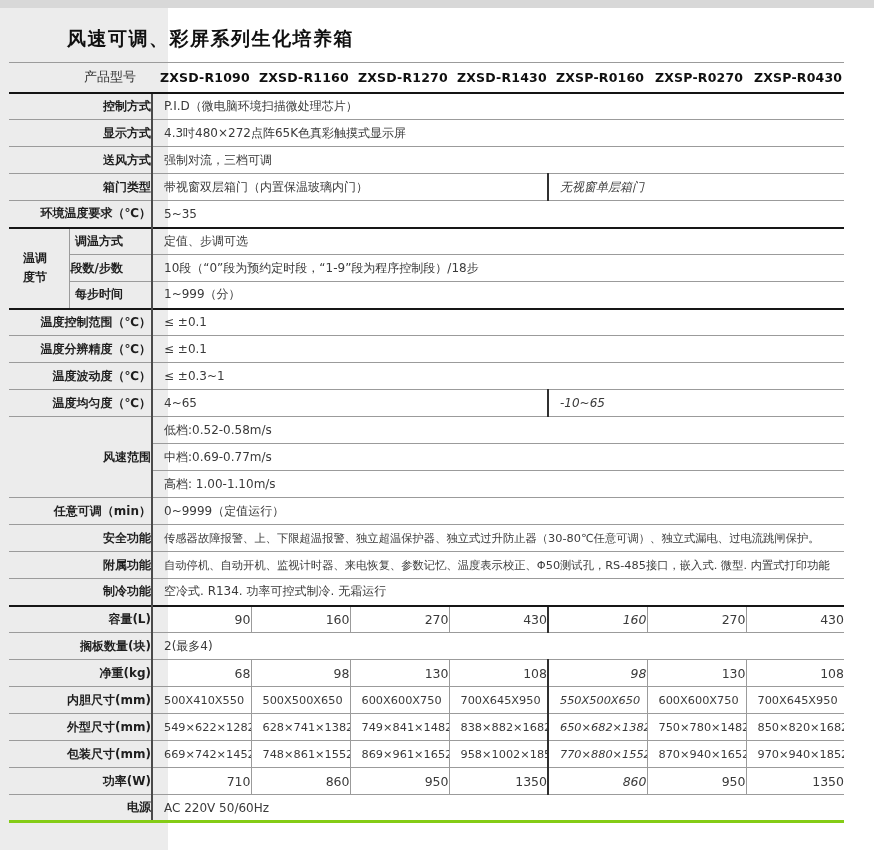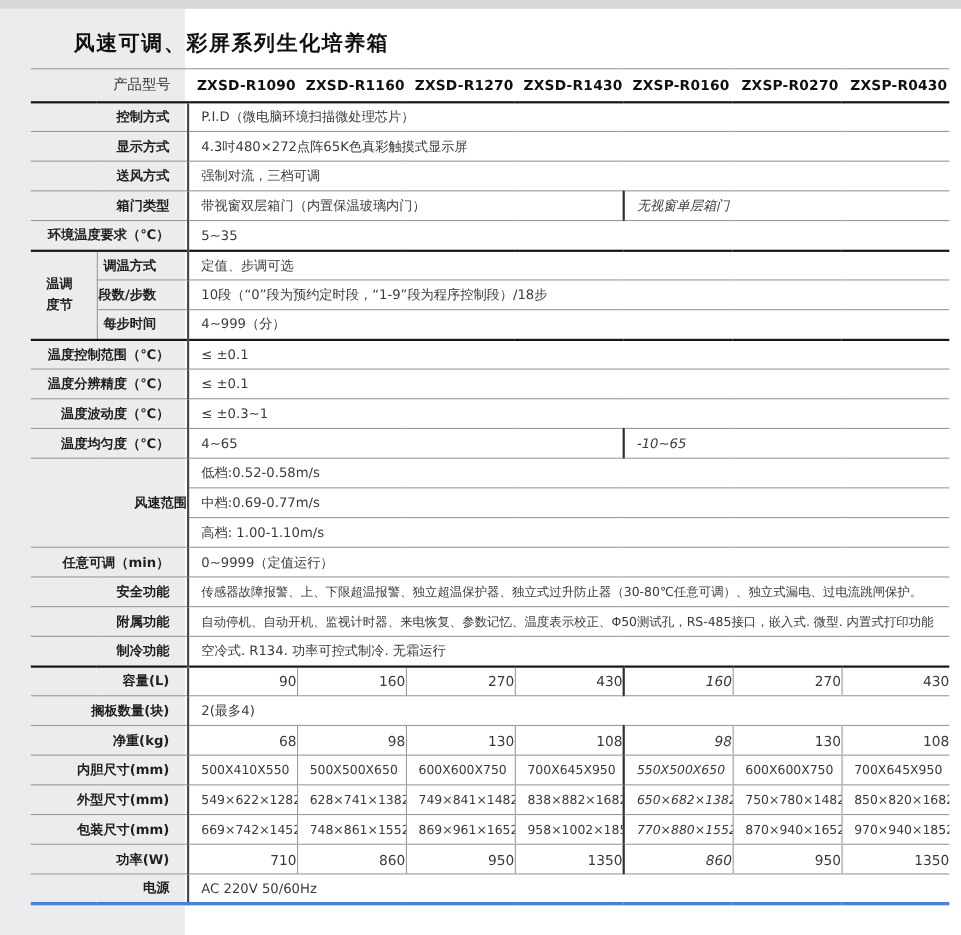--- a/index.html
+++ b/index.html
@@ -8,36 +8,36 @@
     position:relative; width:874px; height:850px; overflow:hidden;
     font-family:"DejaVu Sans","Liberation Sans",sans-serif;
   }
   .top-band { position:absolute; top:0; left:0; width:874px; height:8px; background:#d8d8d8; }
   .left-strip { position:absolute; top:8px; left:0; width:168px; height:842px; background:#ececec; }
   .title {
     position:absolute; top:26px; left:35px;
     font-size:19px; font-weight:bold; color:#101010; letter-spacing:1.5px;margin-left:32px;
   }
   table.spec {
-    position:absolute; top:62px; left:28px; width:835px;
+    position:absolute; top:62px; left:9px; width:835px;
     border-collapse:collapse; table-layout:fixed;
-    border-bottom:3px solid #3b82f6;
+    border-bottom:3px solid #84cc16;
   }
   td {
     height:27px; vertical-align:middle; font-size:12px; color:#3a3a3a;
     white-space:nowrap; overflow:hidden;
   }
   tr.hdr td { border-bottom:2px solid #141414; height:30px; }
   .hlbl { text-align:right; padding-right:16px; font-size:13px; color:#333; }
   .model { font-weight:bold; font-size:12.5px; color:#101010; padding-left:8px; letter-spacing:0.2px; }
 
   tbody td { border-top:1px solid #9b9b9b; }
   tr.thick td { border-top:2px solid #161616; }
 
-  .lbl  { text-align:right; padding-right:16px; font-weight:bold; color:#1e1e1e; border-right:2px solid #4a4a4a; }
+  .lbl  { text-align:right; font-weight:bold; color:#1e1e1e; border-right:2px solid #4a4a4a; }
   .glbl { text-align:left; font-weight:bold; color:#1e1e1e; border-right:1px solid #9b9b9b;
           white-space:normal; line-height:1.55; padding:0 14px; word-break:break-all; }
   .slbl { text-align:right; padding-right:28px; font-weight:bold; color:#1e1e1e; border-right:2px solid #4a4a4a; }
   .clbl { text-align:right; font-weight:bold; color:#1e1e1e; border-right:2px solid #4a4a4a; }
 
   .val  { text-align:left; padding-left:11px; }
   .small { font-size:11.3px;margin-left:28px; }
   .num  { font-size:12.5px;text-align:right; }
   .vsep { border-left:1px solid #9b9b9b; }
   .maj  { border-left:2px solid #303030;font-style:italic; }
@@ -103,21 +103,21 @@
       <td class="glbl" rowspan="3">温调度节</td>
       <td class="slbl">调温方式</td>
       <td class="val" colspan="7">定值、步调可选</td>
     </tr>
     <tr>
       <td class="slbl">段数/步数</td>
       <td class="val" colspan="7">10段（“0”段为预约定时段，“1-9”段为程序控制段）/18步</td>
     </tr>
     <tr>
       <td class="slbl">每步时间</td>
-      <td class="val" colspan="7">4~999（分）</td>
+      <td class="val" colspan="7">1~999（分）</td>
     </tr>
 
     <tr class="thick">
       <td class="lbl" colspan="2">温度控制范围（℃）</td>
       <td class="val" colspan="7">≤ ±0.1</td>
     </tr>
 
     <tr>
       <td class="lbl" colspan="2">温度分辨精度（℃）</td>
       <td class="val" colspan="7">≤ ±0.1</td>

